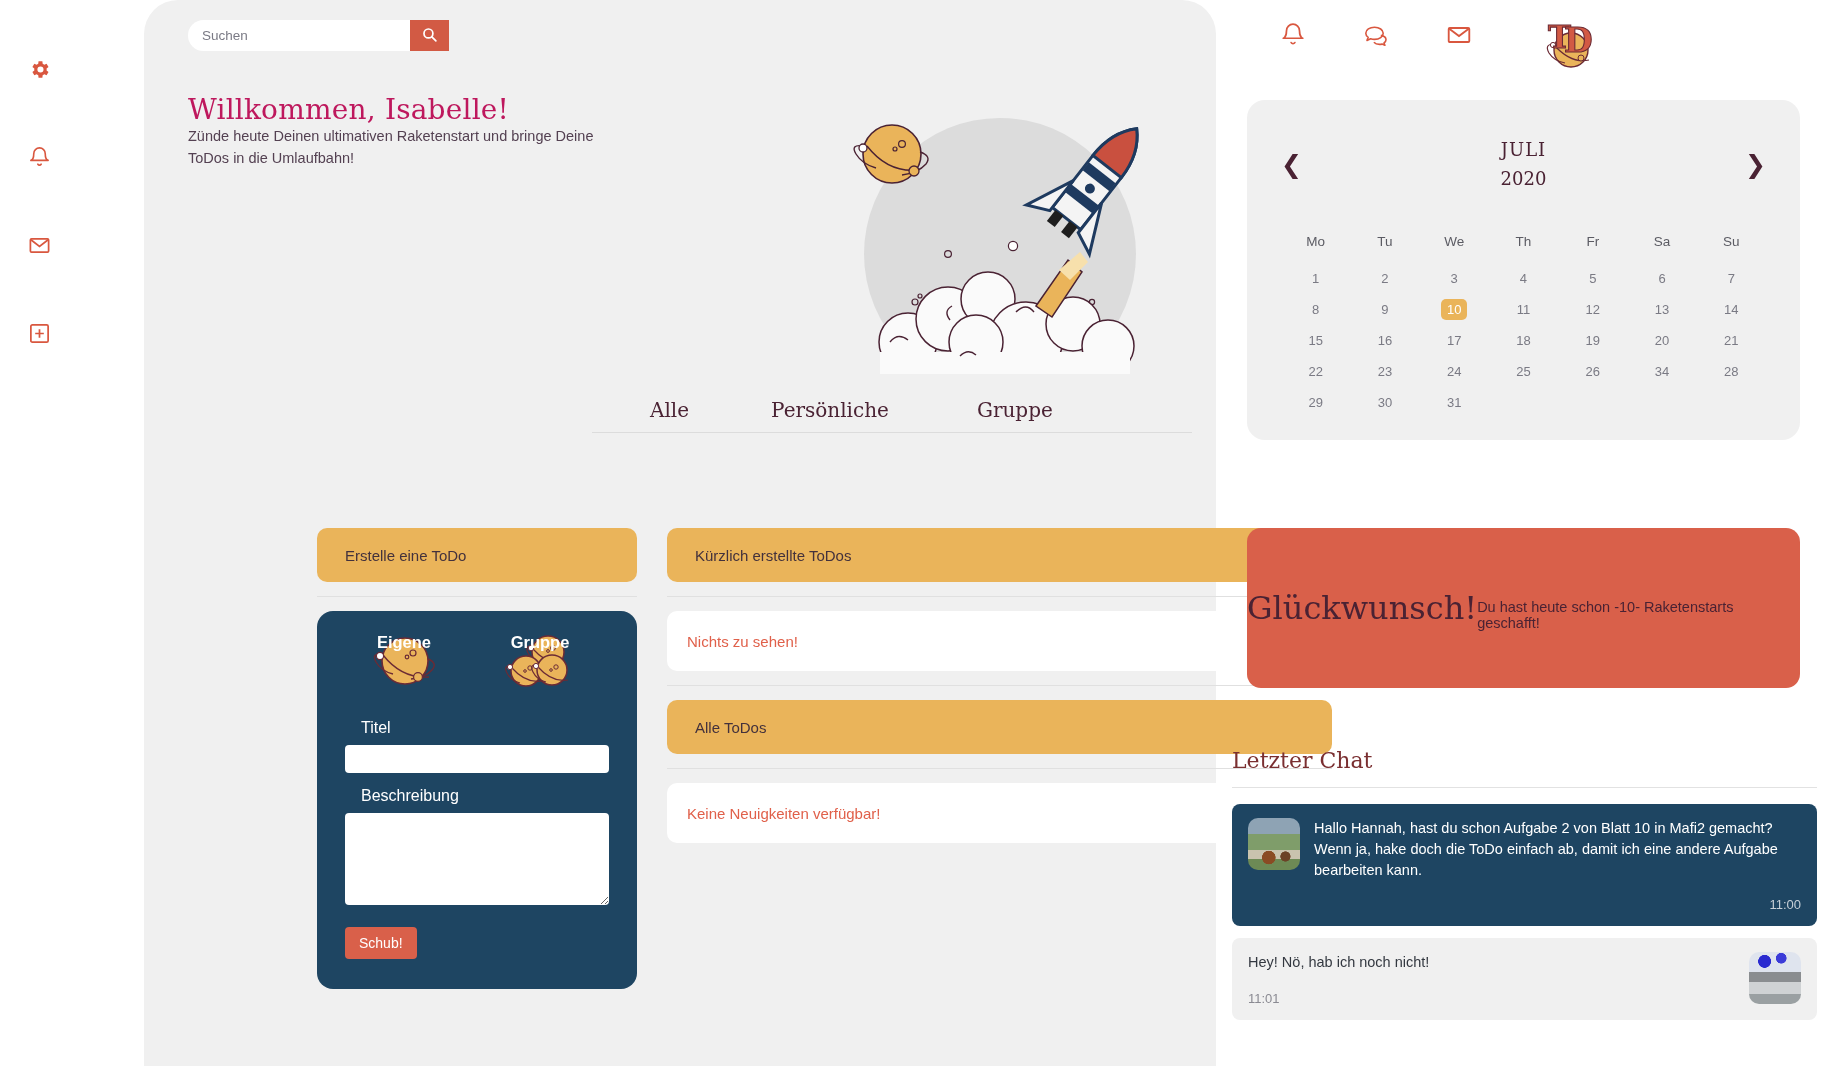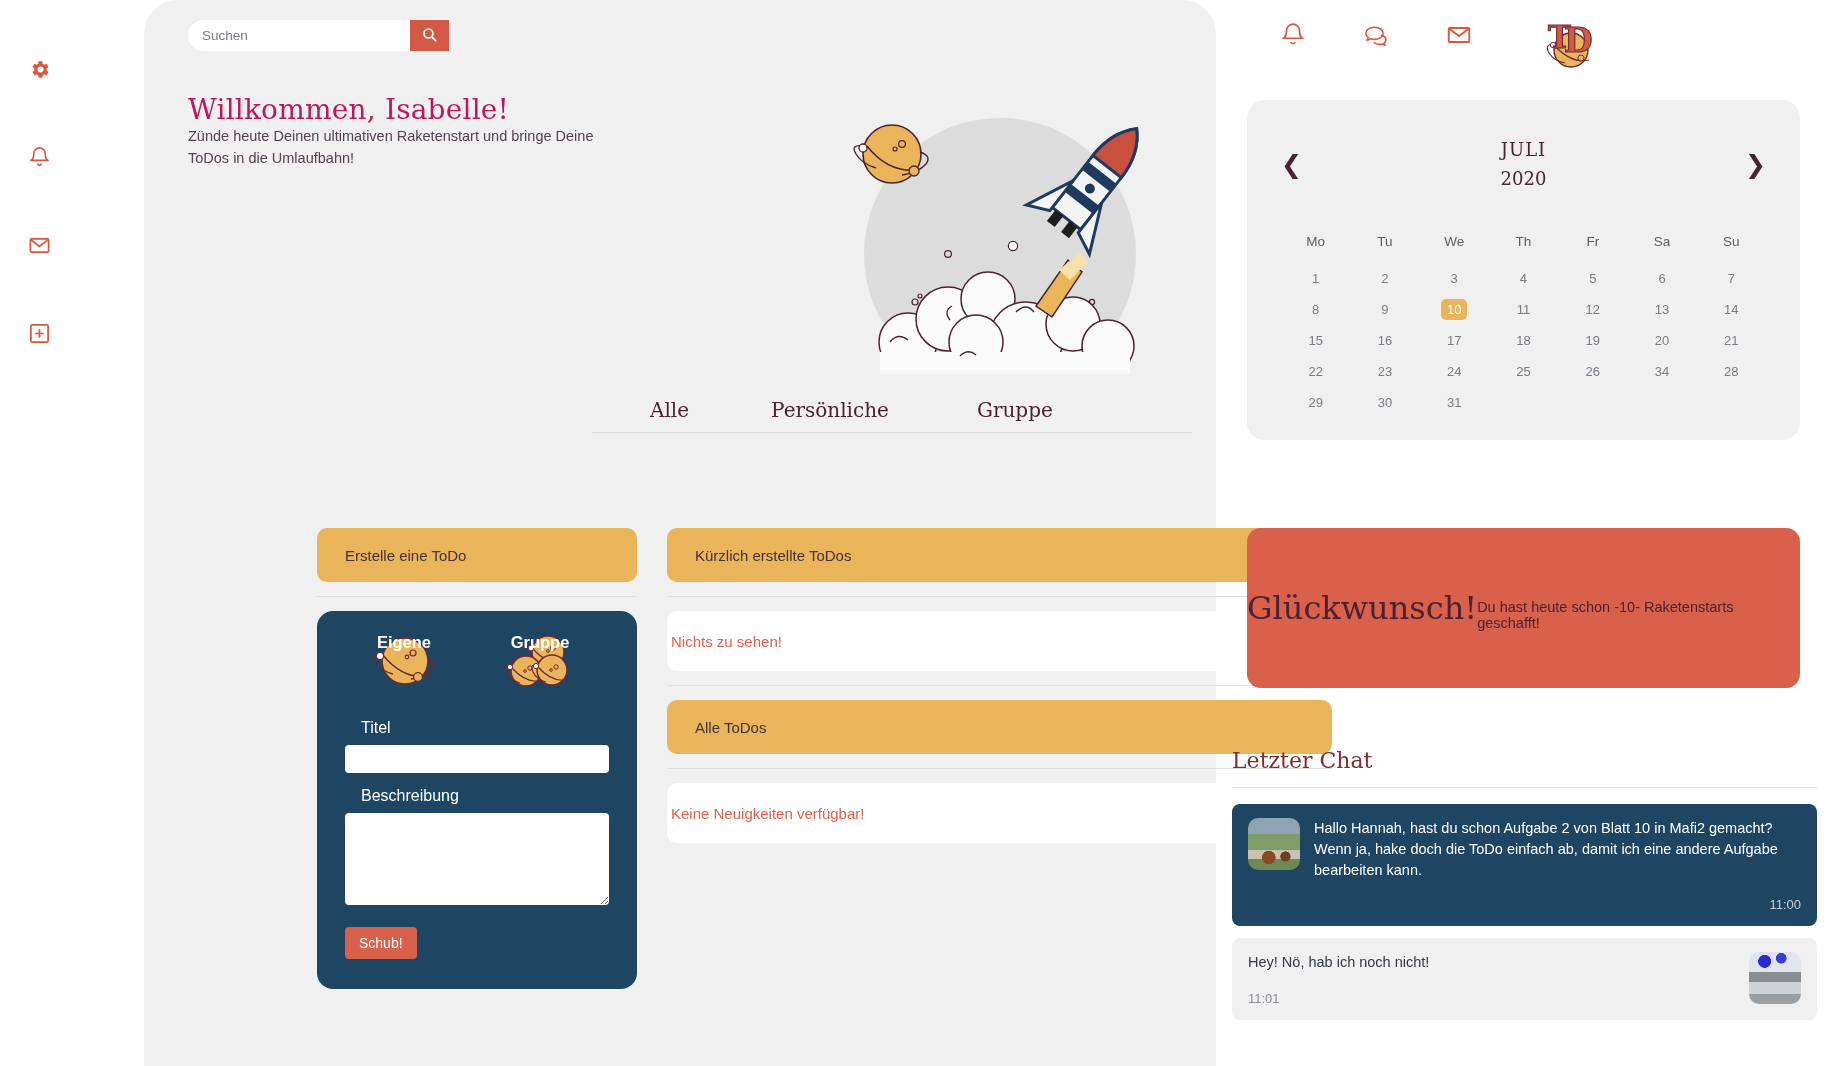--- a/index.html
+++ b/index.html
@@ -86,21 +86,21 @@
 
   .bar-yellow {
     background: #eab45a; border-radius: 10px; height: 54px;
     display: flex; align-items: center; padding: 0 28px;
     font-size: 15px; color: #43313c; cursor: pointer;
   }
   .divider { height: 1px; background: #e0e0e0; margin: 14px 0; }
 
   .card-white {
     background: #ffffff; border-radius: 10px; height: 60px;
-    display: flex; align-items: center; padding: 0 4px;
+    display: flex; align-items: center; padding: 0 20px;
     font-size: 15px; color: #e0604a;
   }
 
   
   .form-panel {
     background: #1e4562; border-radius: 16px; padding: 22px 28px 30px 28px;
     position: relative;
   }
   .seg-row { display: flex; gap: 18px; position: relative; height: 72px; }
   .seg {

